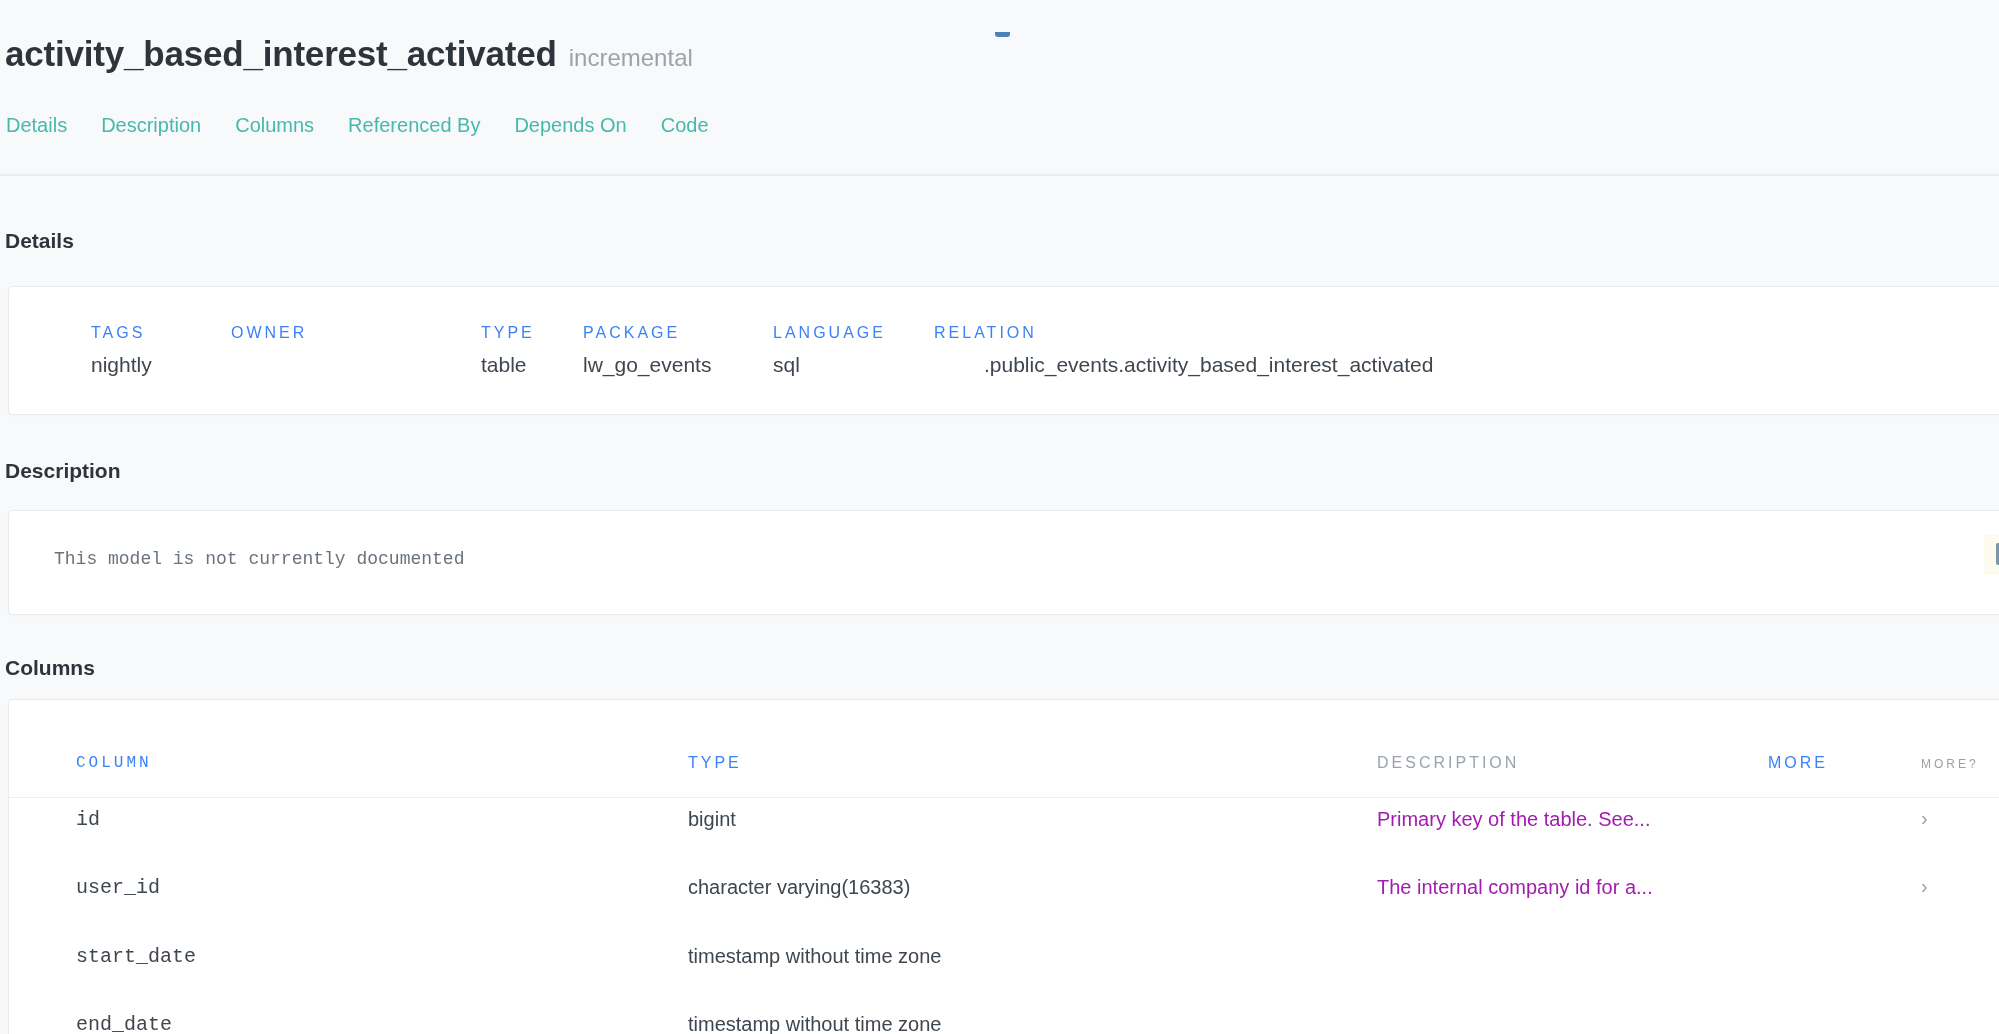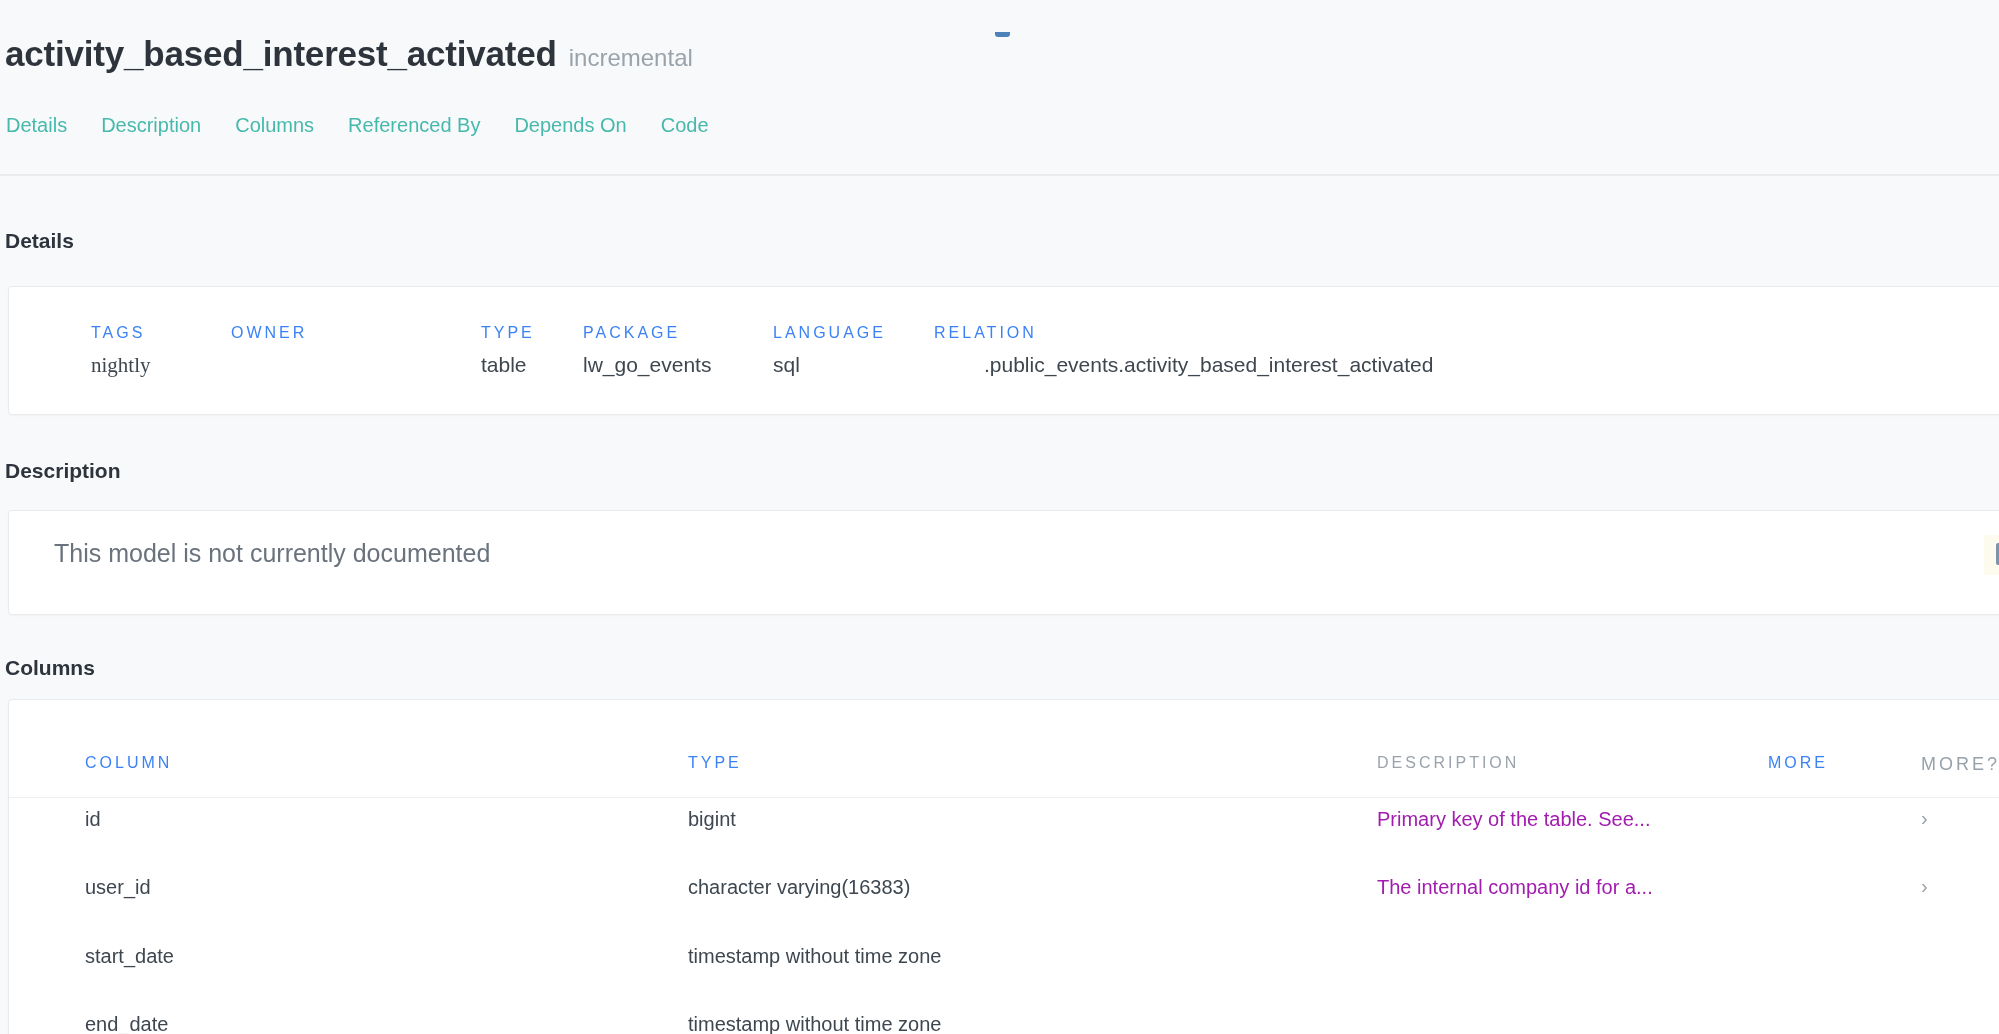--- a/index.html
+++ b/index.html
@@ -46,33 +46,33 @@
   }
   .field .label { position: absolute; top: 37px; left: 0; }
   .field .value { position: absolute; top: 66px; left: 0; font-size: 21px; color: #3e4750; white-space: nowrap; }
   .field.tags   { left: 82px; }
   .field.owner  { left: 222px; }
   .field.type   { left: 472px; }
   .field.package{ left: 574px; }
   .field.language{ left: 764px; }
   .field.relation{ left: 925px; }
   .field.relation .value { left: 50px; }
-  .tag-value { font-family: Liberation Serif, serif; font-size: 17px; color: #47b9ac; cursor: pointer; }
+  .tag-value { font-family: Liberation Sans, sans-serif; font-size: 17px; color: #47b9ac; cursor: pointer; }
 
   
-  .desc-body { position: absolute; top: 28px; left: 45px; font-size: 25px; color: #6a737d; }
+  .desc-body { position: absolute; top: 38px; left: 45px; font-size: 18px; color: #6a737d; font-family: Liberation Mono, monospace; }
 
   
   .thead { position: absolute; top: 54px; left: 0; right: 0; height: 22px; }
   .th { position: absolute; top: 0; }
   .table-sep { position: absolute; top: 97px; left: 0; width: 100%; height: 1px; background: #eceef0; }
   .trow { position: absolute; left: 0; right: 0; height: 64px; cursor: pointer; }
   .trow .cell { position: absolute; top: 0; font-size: 20px; white-space: nowrap; }
   #row-0 { top: 108px; } #row-1 { top: 176px; } #row-2 { top: 245px; } #row-3 { top: 313px; }
-  .col-name { left: 76px; }  .col-type { left: 679px; }
+  .col-name { left: 67px; font-family: Liberation Mono, monospace; }  .col-type { left: 679px; }
   .col-desc { left: 1368px; color: #a21caf; } .col-tests { left: 1759px; }
   .col-more { left: 1912px; color: #98a1a9; font-size: 26px; line-height: 20px; cursor: pointer; }
   .th.col-desc { color: #9aa3ac; }
 
   
   .artifact-top { position: absolute; top: 0; left: 995px; width: 15px; height: 5px;
     background: #4d82b8; border-radius: 0 0 3px 3px; }
   .artifact-right-glow { position: absolute; top: 503px; left: 1984px; width: 15px; height: 40px;
     background: #fdfbee; }
   .artifact-right-bar { position: absolute; top: 511px; left: 1996px; width: 3px; height: 22px;
@@ -141,21 +141,21 @@
   <div class="artifact-right-bar"></div>
 
   <div class="section-heading" id="columns-heading">Columns</div>
 
   <div class="card" id="columns-card">
     <div class="thead">
       <span class="th col-name">COLUMN</span>
       <span class="th col-type">TYPE</span>
       <span class="th col-desc">DESCRIPTION</span>
       <span class="th col-tests">MORE</span>
-      <span class="th col-more" style="font-size:18px;text-align:center;">MORE?</span>
+      <span class="th col-more" style="font-size:12px;text-align:center;">MORE?</span>
     </div>
     <div class="table-sep"></div>
 
     <div class="trow" id="row-0">
       <span class="cell col-name">id</span>
       <span class="cell col-type">bigint</span>
       <span class="cell col-desc">Primary key of the table. See...</span>
       <span class="cell col-tests"></span>
       <span class="cell col-more">›</span>
     </div>

